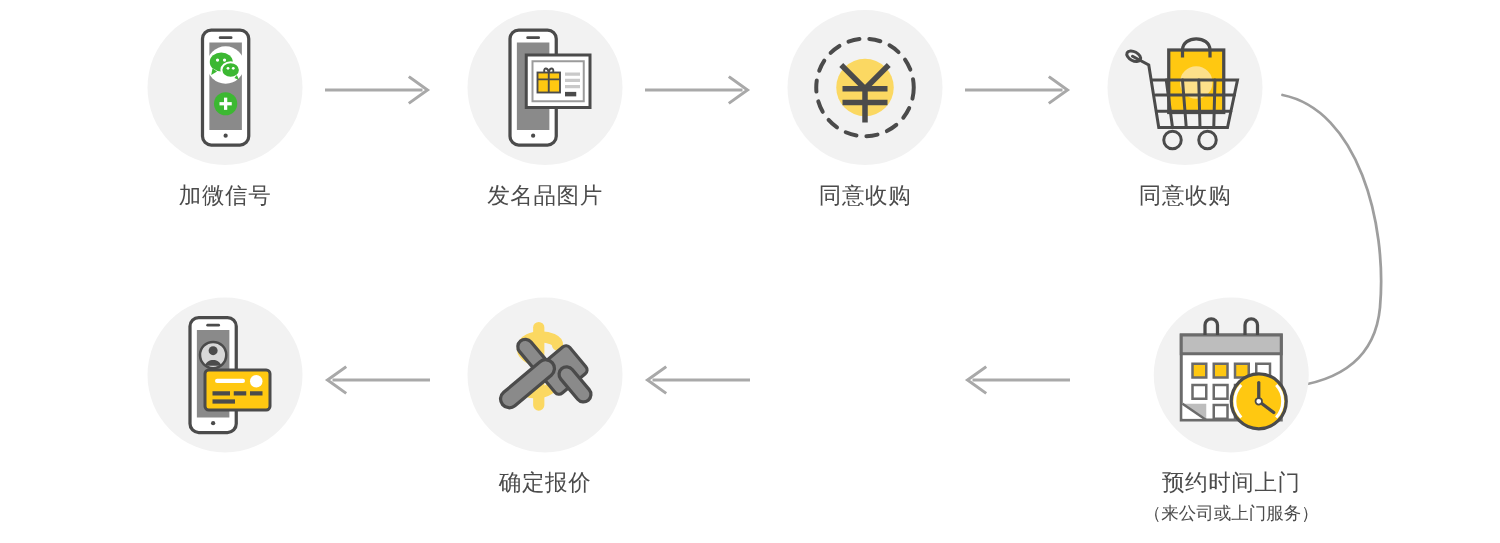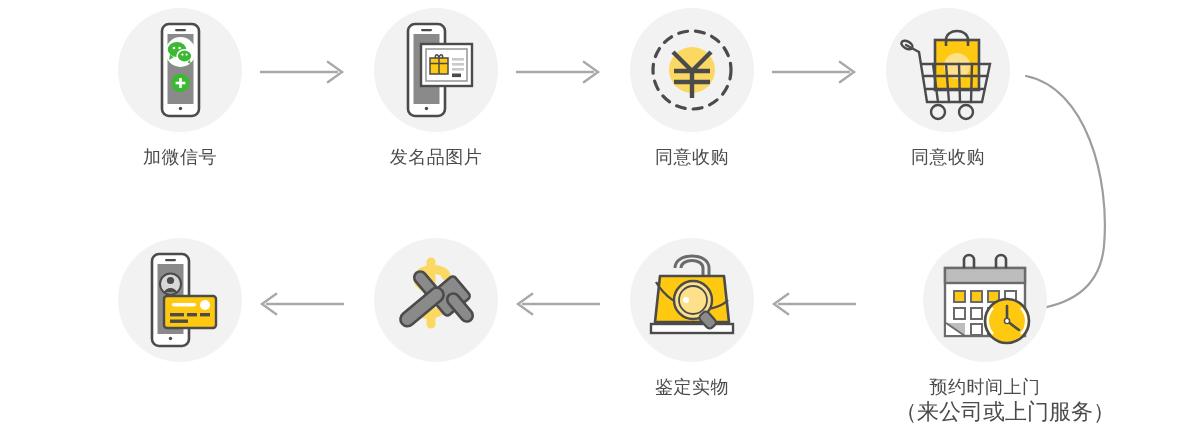--- a/index.html
+++ b/index.html
@@ -18,21 +18,21 @@
   }
   .icon{position:absolute;left:0;top:0;width:124px;height:124px;}
   .caption{
     margin-top:12px;
     color:#4b4b4b;
     font-size:18px;
     line-height:25px;
     letter-spacing:.5px;
     white-space:nowrap;
   }
-  .caption .sub{display:block;font-size:22px;letter-spacing:0;}
+  .caption .sub{display:block;font-size:14px;letter-spacing:0;}
 
   .arrow{position:absolute;}
   .curve{position:absolute;}
 
   
   .r1{top:8px;}
   .r2{top:238px;}
 </style>
 </head>
 <body>
@@ -180,36 +180,20 @@
       <span>预约时间上门</span>
       <span class="sub">（来公司或上门服务）</span>
     </div>
   </div>
 
   <svg class="arrow" style="left:770px;top:290px;" width="92" height="28" viewBox="0 0 92 28">
     <line x1="86" y1="14" x2="8" y2="14" stroke="#a9a9a9" stroke-width="2.4"></line>
     <polyline points="18,4 4,14 18,24" fill="none" stroke="#a9a9a9" stroke-width="2.4" stroke-linecap="square"></polyline>
   </svg>
 
-  <div class="step r2" style="left:602px;">
-    <div class="disc">
-      <svg class="icon" viewBox="0 0 124 124">
-        <path d="M45,30 C45,14 79,14 79,30 L79,38" fill="none" stroke="#6b6b6b" stroke-width="3"></path>
-        <path d="M51,30 C51,20 73,20 73,30 L73,38" fill="none" stroke="#6b6b6b" stroke-width="3"></path>
-        <path d="M30,38 L94,38 L99,84 L25,84 Z" fill="#FFC811" stroke="#4b4b4b" stroke-width="2.6" stroke-linejoin="round"></path>
-        <path d="M26,44 C44,74 82,78 98,62" fill="none" stroke="#4b4b4b" stroke-width="2.4"></path>
-        <rect x="21" y="86" width="82" height="9" fill="#ffffff" stroke="#4b4b4b" stroke-width="2.4"></rect>
-        <circle cx="63" cy="62" r="19" fill="#FDE08A" stroke="#4b4b4b" stroke-width="2.4"></circle>
-        <circle cx="63" cy="62" r="14" fill="none" stroke="#4b4b4b" stroke-width="1.8"></circle>
-        <circle cx="56" cy="62" r="3" fill="#ffffff"></circle>
-        <rect x="72" y="74" width="11" height="17" rx="4" transform="rotate(-42 77 82)" fill="#8a8a8a" stroke="#4b4b4b" stroke-width="2.2"></rect>
-      </svg>
-    </div>
-    <div class="caption">鉴定实物</div>
-  </div>
 
   <svg class="arrow" style="left:514px;top:290px;" width="92" height="28" viewBox="0 0 92 28">
     <line x1="86" y1="14" x2="8" y2="14" stroke="#a9a9a9" stroke-width="2.4"></line>
     <polyline points="18,4 4,14 18,24" fill="none" stroke="#a9a9a9" stroke-width="2.4" stroke-linecap="square"></polyline>
   </svg>
 
   <div class="step r2" style="left:346px;">
     <div class="disc">
       <svg class="icon" viewBox="0 0 124 124">
         <g fill="none" stroke="#FBD862" stroke-width="9" stroke-linecap="round">
@@ -217,20 +201,21 @@
           <line x1="57" y1="24" x2="57" y2="86"></line>
         </g>
         <g stroke="#4b4b4b" stroke-width="2.6" stroke-linejoin="round">
           <rect x="60" y="44" width="32" height="28" rx="4" transform="rotate(-40 76 58)" fill="#8a8a8a"></rect>
           <rect x="47" y="31" width="12" height="33" rx="6" transform="rotate(-40 53 47.5)" fill="#8a8a8a"></rect>
           <rect x="80" y="53" width="12" height="33" rx="6" transform="rotate(-40 86 69.5)" fill="#8a8a8a"></rect>
           <rect x="22" y="62" width="52" height="14" rx="7" transform="rotate(-40 48 69)" fill="#8a8a8a"></rect>
         </g>
       </svg>
     </div>
+    <div class="caption">确定报价</div>
   </div>
 
   <svg class="arrow" style="left:258px;top:290px;" width="92" height="28" viewBox="0 0 92 28">
     <line x1="86" y1="14" x2="8" y2="14" stroke="#a9a9a9" stroke-width="2.4"></line>
     <polyline points="18,4 4,14 18,24" fill="none" stroke="#a9a9a9" stroke-width="2.4" stroke-linecap="square"></polyline>
   </svg>
 
   <div class="step r2" style="left:90px;">
     <div class="disc">
       <svg class="icon" viewBox="0 0 124 124">

